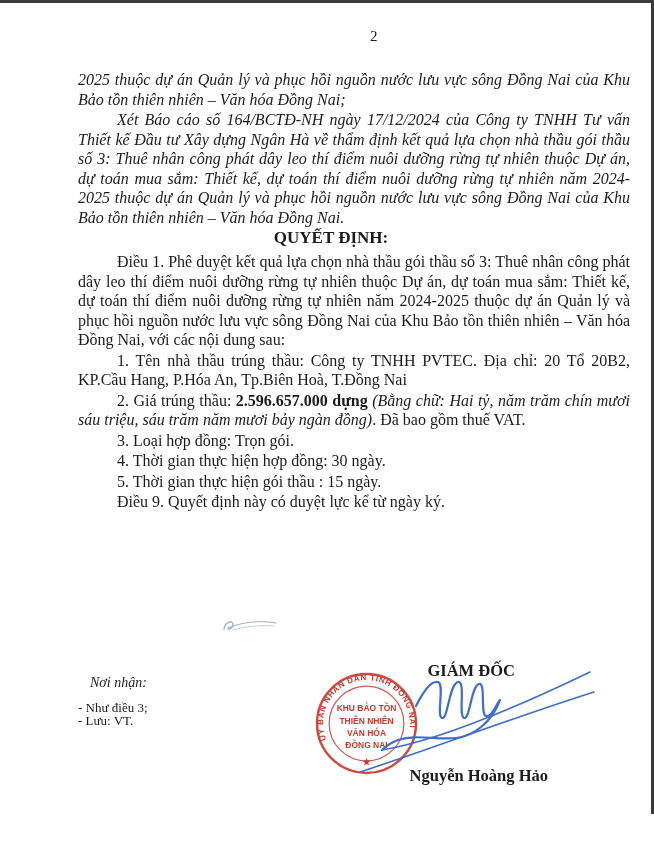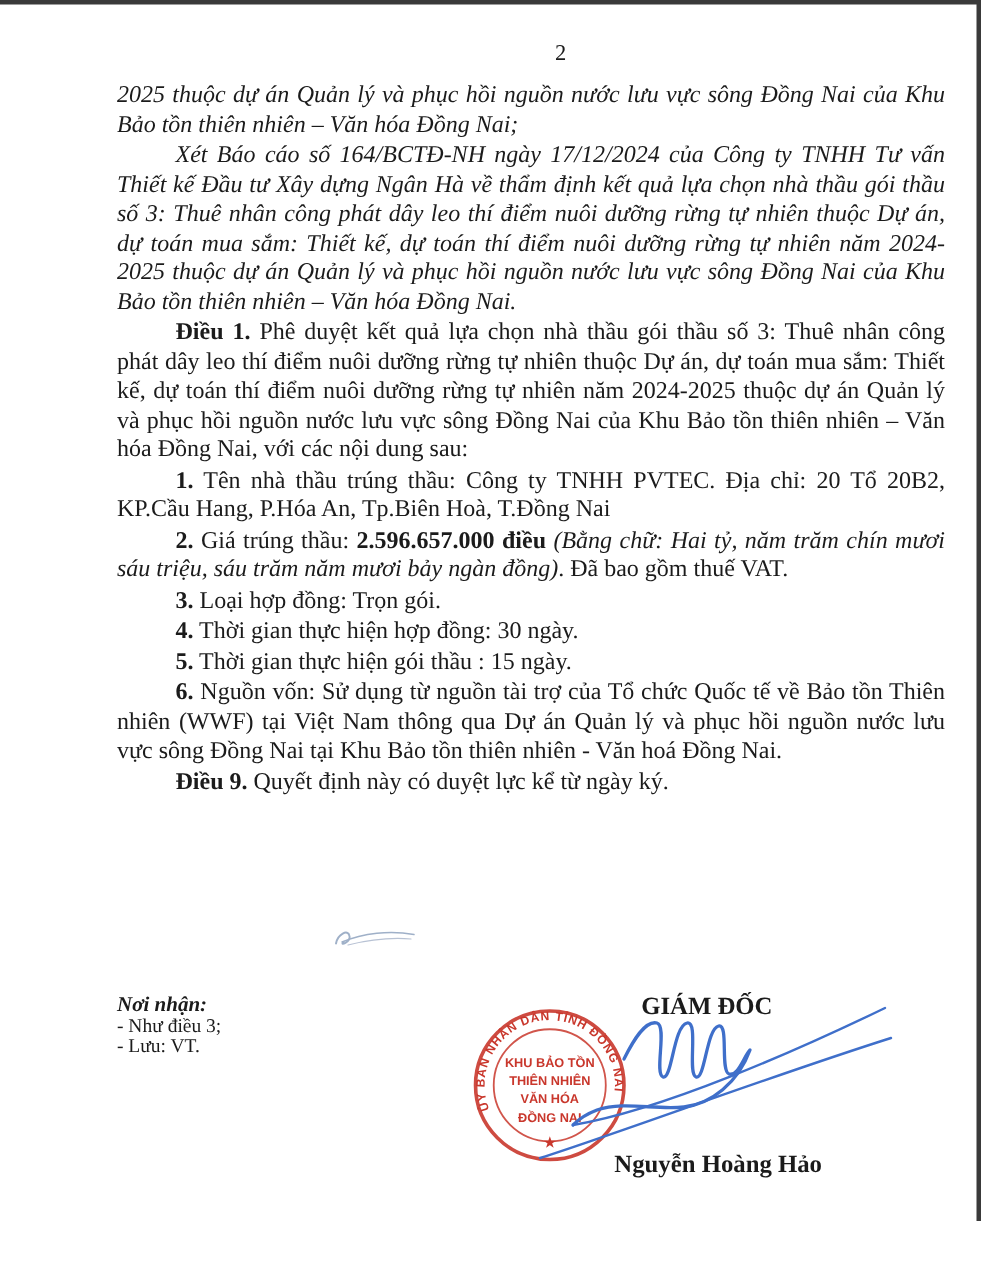--- a/index.html
+++ b/index.html
@@ -8,36 +8,36 @@
     background:#ffffff;
     font-family:"Liberation Serif","DejaVu Serif",serif;
     color:#1b1b1b;
     position:relative;
     overflow:hidden;
   }
   .border-top{position:absolute;top:0;left:0;width:654px;height:3px;background:#3a3a3a;}
   .border-right{position:absolute;top:0;right:0;width:3px;height:814px;background:#3a3a3a;}
   .page-number{position:absolute;top:28px;left:370px;font-size:15px;}
   .body-text{
-    position:absolute;left:78px;top:46px;width:552px;
+    position:absolute;left:78px;top:62px;width:552px;
     font-size:16px;line-height:19.5px;text-align:justify;
   }
   .body-text p{margin:0 0 1px 0;text-indent:39px;}
   p.no-indent{text-indent:0;}
   .italic{font-style:italic;}
   .first-para{margin-top:8px !important;}
   .heading{
     text-align:center;font-weight:bold;font-size:17px;line-height:20px;
     margin:0 46px 4px 0;text-indent:0;
   }
-  .num,.art-label{font-weight:bold;}
+  .num,.art-label{font-weight:normal;}
   .price{font-weight:bold;}
   .in-words{font-style:italic;}
   .recipients{position:absolute;left:78px;top:663px;}
-  .recipients-label{font-weight:bold;font-style:italic;font-size:14px;line-height:15px;margin:0;}
+  .recipients-label{font-weight:normal;font-style:italic;font-size:14px;line-height:15px;margin:12px;}
   .recipients-line{font-size:13px;line-height:12.5px;margin:0;}
   .sign-title{position:absolute;left:315px;top:661px;width:200px;text-align:right;
     font-weight:bold;font-size:16.5px;}
   .signer-name{position:absolute;left:348px;top:766px;width:200px;text-align:right;
     font-weight:bold;font-size:16.5px;}
   .stamp{position:absolute;left:314px;top:671px;width:105px;height:105px;}
   .signature{position:absolute;left:332px;top:660px;width:272px;height:125px;}
   .initials{position:absolute;left:218px;top:616px;width:64px;height:20px;}
   svg{display:block;}
 </style>
@@ -46,34 +46,34 @@
 
 <div class="border-top"></div>
 <div class="border-right"></div>
 
 <div class="page-number">2</div>
 
 <div class="body-text">
   <p class="italic no-indent first-para">2025 thuộc dự án Quản lý và phục hồi nguồn nước lưu vực sông Đồng Nai của Khu Bảo tồn thiên nhiên – Văn hóa Đồng Nai;</p>
   <p class="italic">Xét Báo cáo số 164/BCTĐ-NH ngày 17/12/2024 của Công ty TNHH Tư vấn Thiết kế Đầu tư Xây dựng Ngân Hà về thẩm định kết quả lựa chọn nhà thầu gói thầu số 3: Thuê nhân công phát dây leo thí điểm nuôi dưỡng rừng tự nhiên thuộc Dự án, dự toán mua sắm: Thiết kế, dự toán thí điểm nuôi dưỡng rừng tự nhiên năm 2024-2025 thuộc dự án Quản lý và phục hồi nguồn nước lưu vực sông Đồng Nai của Khu Bảo tồn thiên nhiên – Văn hóa Đồng Nai.</p>
 
+  <h2 class="heading">QUYẾT ĐỊNH:</h2>
 
   <p><span class="art-label">Điều 1.</span> <span>Phê duyệt kết quả lựa chọn nhà thầu gói thầu số 3: Thuê nhân công phát dây leo thí điểm nuôi dưỡng rừng tự nhiên thuộc Dự án, dự toán mua sắm: Thiết kế, dự toán thí điểm nuôi dưỡng rừng tự nhiên năm 2024-2025 thuộc dự án Quản lý và phục hồi nguồn nước lưu vực sông Đồng Nai của Khu Bảo tồn thiên nhiên – Văn hóa Đồng Nai, với các nội dung sau:</span></p>
 
   <p><span class="num">1.</span> <span>Tên nhà thầu trúng thầu: Công ty TNHH PVTEC. Địa chỉ: 20 Tổ 20B2, KP.Cầu Hang, P.Hóa An, Tp.Biên Hoà, T.Đồng Nai</span></p>
 
-  <p><span class="num">2.</span> <span>Giá trúng thầu: </span><span class="price">2.596.657.000 điều</span><span class="in-words"> (Bằng chữ: Hai tỷ, năm trăm chín mươi sáu triệu, sáu trăm năm mươi bảy ngàn đồng)</span><span>. Đã bao gồm thuế VAT.</span></p>
+  <p><span class="num">2.</span> <span>Giá trúng thầu: </span><span class="price">2.596.657.000 dựng</span><span class="in-words"> (Bằng chữ: Hai tỷ, năm trăm chín mươi sáu triệu, sáu trăm năm mươi bảy ngàn đồng)</span><span>. Đã bao gồm thuế VAT.</span></p>
 
   <p><span class="num">3.</span> <span>Loại hợp đồng: Trọn gói.</span></p>
 
   <p><span class="num">4.</span> <span>Thời gian thực hiện hợp đồng: 30 ngày.</span></p>
 
   <p><span class="num">5.</span> <span>Thời gian thực hiện gói thầu : 15 ngày.</span></p>
 
-  <p><span class="num">6.</span> <span>Nguồn vốn: Sử dụng từ nguồn tài trợ của Tổ chức Quốc tế về Bảo tồn Thiên nhiên (WWF) tại Việt Nam thông qua Dự án Quản lý và phục hồi nguồn nước lưu vực sông Đồng Nai tại Khu Bảo tồn thiên nhiên - Văn hoá Đồng Nai.</span></p>
 
   <p><span class="art-label">Điều 9.</span> <span>Quyết định này có duyệt lực kể từ ngày ký.</span></p>
 
 </div>
 
 <svg class="initials" viewBox="0 0 64 20">
   <path d="M 6,13 C 7,7 14,3 15,8 C 16,12 8,15 11,12" fill="none" stroke="#9fb0c8" stroke-width="1.3" stroke-linecap="round"></path>
   <path d="M 10,12 C 24,6 42,4 58,7" fill="none" stroke="#9fb0c8" stroke-width="1" stroke-linecap="round"></path>
   <path d="M 14,14 C 30,10 44,9 56,10" fill="none" stroke="#b8c2d4" stroke-width="0.8" stroke-linecap="round"></path>
 </svg>

